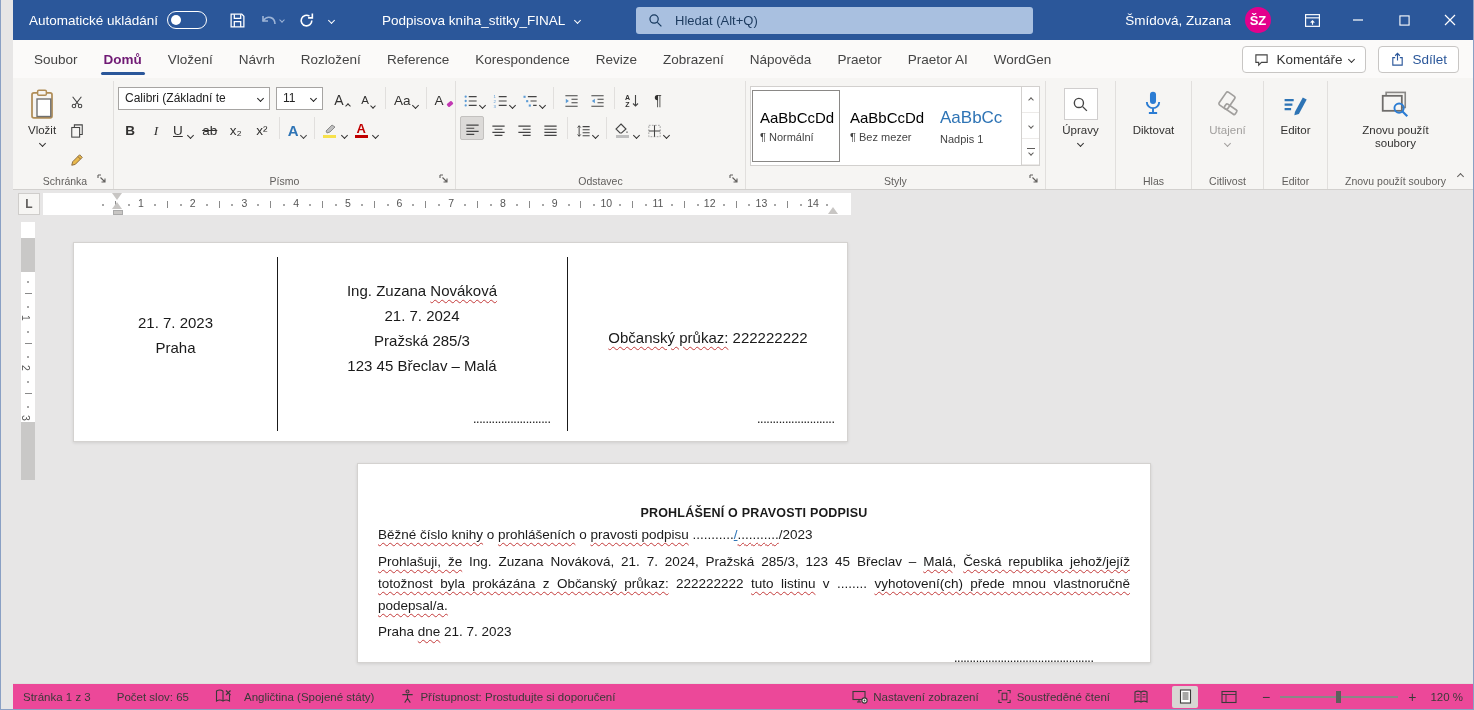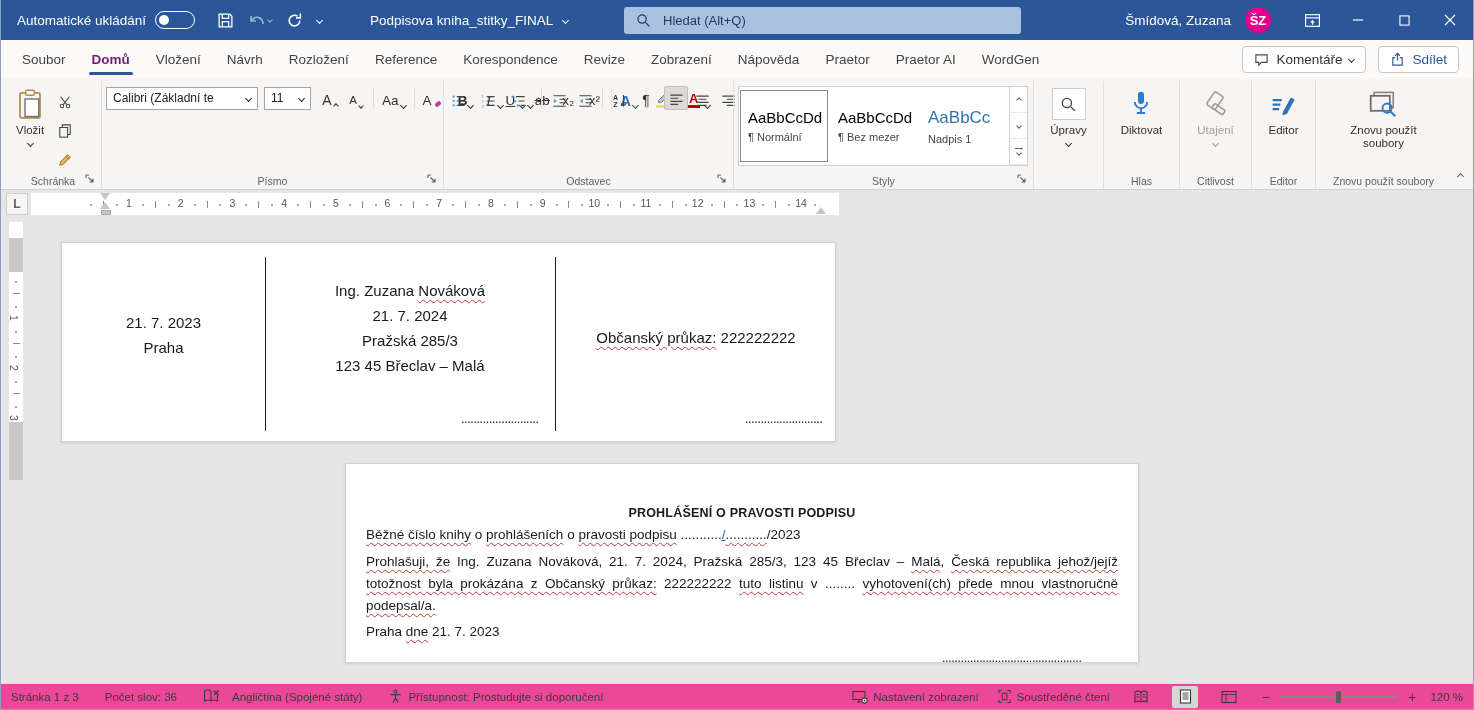--- a/index.html
+++ b/index.html
@@ -1,18 +1,18 @@
 <!DOCTYPE html>
 <html><head>
 <meta charset="utf-8">
 <style>
   * { box-sizing: border-box; margin: 0; padding: 0; }
   html,body { width:1474px; height:710px; }
   body { font-family:"Liberation Sans", sans-serif; overflow:hidden; background:#e7e6e6; }
-  .window { width:1474px; height:710px; display:flex; flex-direction:column; border-left:1px solid #8aa0c4; border-right:1px solid #8aa0c4; border-bottom:1px solid #8aa0c4; }
+  .window { width:1474px; height:710px; display:flex; flex-direction:column; border-left:1px solid #8aa0c4; border-right:1px solid #8aa0c4; border-bottom:1px solid #8aa0c4;padding-left:12px; }
 
   
   .titlebar { height:40px; flex:0 0 auto; background:#2b579a; color:#fff; display:flex; align-items:center; font-size:13.5px; position:relative; padding-left:16px; }
   .autosave { display:flex; align-items:center; gap:9px; }
   .toggle { width:40px; height:18px; border:1.5px solid #fff; border-radius:10px; position:relative; cursor:pointer; }
   .toggle .knob { position:absolute; left:3px; top:2.5px; width:10px; height:10px; border-radius:50%; background:#fff; }
   .qat { display:flex; align-items:center; gap:14px; margin-left:22px; }
   .qat .qbtn { display:flex; align-items:center; gap:3px; }
   .doc-title { margin-left:48px; display:flex; align-items:center; gap:10px; white-space:nowrap; }
   .searchbox { position:absolute; left:623px; top:7px; width:397px; height:27px; background:#a9c0e0; border-radius:3px; display:flex; align-items:center; gap:12px; padding:0 12px; color:#17395f; cursor:text; }
@@ -38,21 +38,21 @@
   .rgroup { position:relative; padding:2px 4px 18px 4px; display:flex; align-items:flex-start; }
   .rgroup + .rgroup { border-left:1px solid #e1dfdd; }
   .glabel { position:absolute; bottom:2px; left:0; right:0; text-align:center; font-size:10.5px; color:#605e5c; white-space:nowrap; }
   .launcher { position:absolute; bottom:3px; right:4px; width:12px; height:12px; color:#605e5c; cursor:pointer; }
   .bigbtn { display:flex; flex-direction:column; align-items:center; justify-content:flex-start; gap:4px; padding:5px 7px; font-size:11.5px; cursor:pointer; text-align:center; line-height:13px; }
   .bigbtn .bicon { height:32px; display:flex; align-items:center; justify-content:center; }
   .bigbtn.disabled { color:#a19f9d; }
   .smallcol { display:flex; flex-direction:column; gap:5px; padding:4px 2px; }
   .ibtn { height:24px; min-width:24px; display:flex; align-items:flex-end; justify-content:center; gap:2px; padding:2px 3px; font-size:13.5px; cursor:pointer; border-radius:2px; line-height:15px; }
   .ibtn.sel { background:#dcdad8; border:1px solid #c3c1bf; }
-  .fontrows { display:flex; gap:6px; padding-top:3px; }
+  .fontrows { display:flex; flex-direction:column; gap:6px; padding-top:3px; }
   .frow { display:flex; align-items:center; gap:2px; }
   .combo { height:23px; border:1px solid #a6a4a2; background:#fff; display:flex; align-items:center; gap:6px; padding:0 6px; font-size:12px; cursor:pointer; color:#222; white-space:nowrap; overflow:hidden; }
   .combo .ctext { overflow:hidden; white-space:nowrap; }
   .sepv { width:1px; height:22px; background:#e1dfdd; margin:0 3px; align-self:center; }
   .colorbar { display:block; width:13px; height:3.5px; margin-top:1px; }
   .stack { display:flex; flex-direction:column; align-items:center; line-height:11px; }
 
   .styles-panel { display:flex; background:#fff; border:1px solid #d2d0ce; height:80px; margin-top:3px; }
   .style-card { width:88px; margin:3px 1px; padding:4px 7px; display:flex; flex-direction:column; justify-content:center; gap:5px; border:1px solid transparent; cursor:pointer; overflow:hidden; }
   .style-card.selected { border-color:#8a8886; }
@@ -627,21 +627,21 @@
         <div class="decl-para"><span class="sq">Prohlašuji, že</span><span> Ing. Zuzana Nováková, 21. 7. 2024, Pražská 285/3, 123 45 Břeclav – </span><span class="sq">Malá</span><span>, </span><span class="sq">Česká republika jehož/jejíž totožnost byla prokázána z Občanský průkaz:</span><span> 222222222 </span><span class="sq">tuto listinu</span><span> v ........ </span><span class="sq">vyhotovení(ch) přede mnou vlastnoručně podepsal/a.</span></div>
         <div class="decl-city"><span>Praha </span><span class="sq">dne</span><span> 21. 7. 2023</span></div>
         <div class="decl-sig">.............................................</div>
       </div>
     </div>
   </div>
 
   <div class="statusbar">
     <div class="sb-left">
       <span class="sbitem">Stránka 1 z 3</span>
-      <span class="sbitem">Počet slov: 36</span>
+      <span class="sbitem">Počet slov: 65</span>
       <span class="sbitem">
         <svg width="17" height="15" viewBox="0 0 17 15">
             <path d="M8 2C6 .8 3.6.8 1.5 2v10c2.1-1.2 4.5-1.2 6.5 0 2-1.2 4.4-1.2 6.5 0V6" fill="none" stroke="#3b3a39" stroke-width="1.1"></path>
             <path d="M8 2v10" stroke="#3b3a39" stroke-width="1.1"></path>
             <path d="M11 1.5l4.5 4.5M15.5 1.5L11 6" stroke="#3b3a39" stroke-width="1.2"></path>
           </svg>
       </span>
       <span class="sbitem" style="margin-left:-14px">Angličtina (Spojené státy)</span>
       <span class="sbitem">
         <svg width="15" height="15" viewBox="0 0 16 16">

